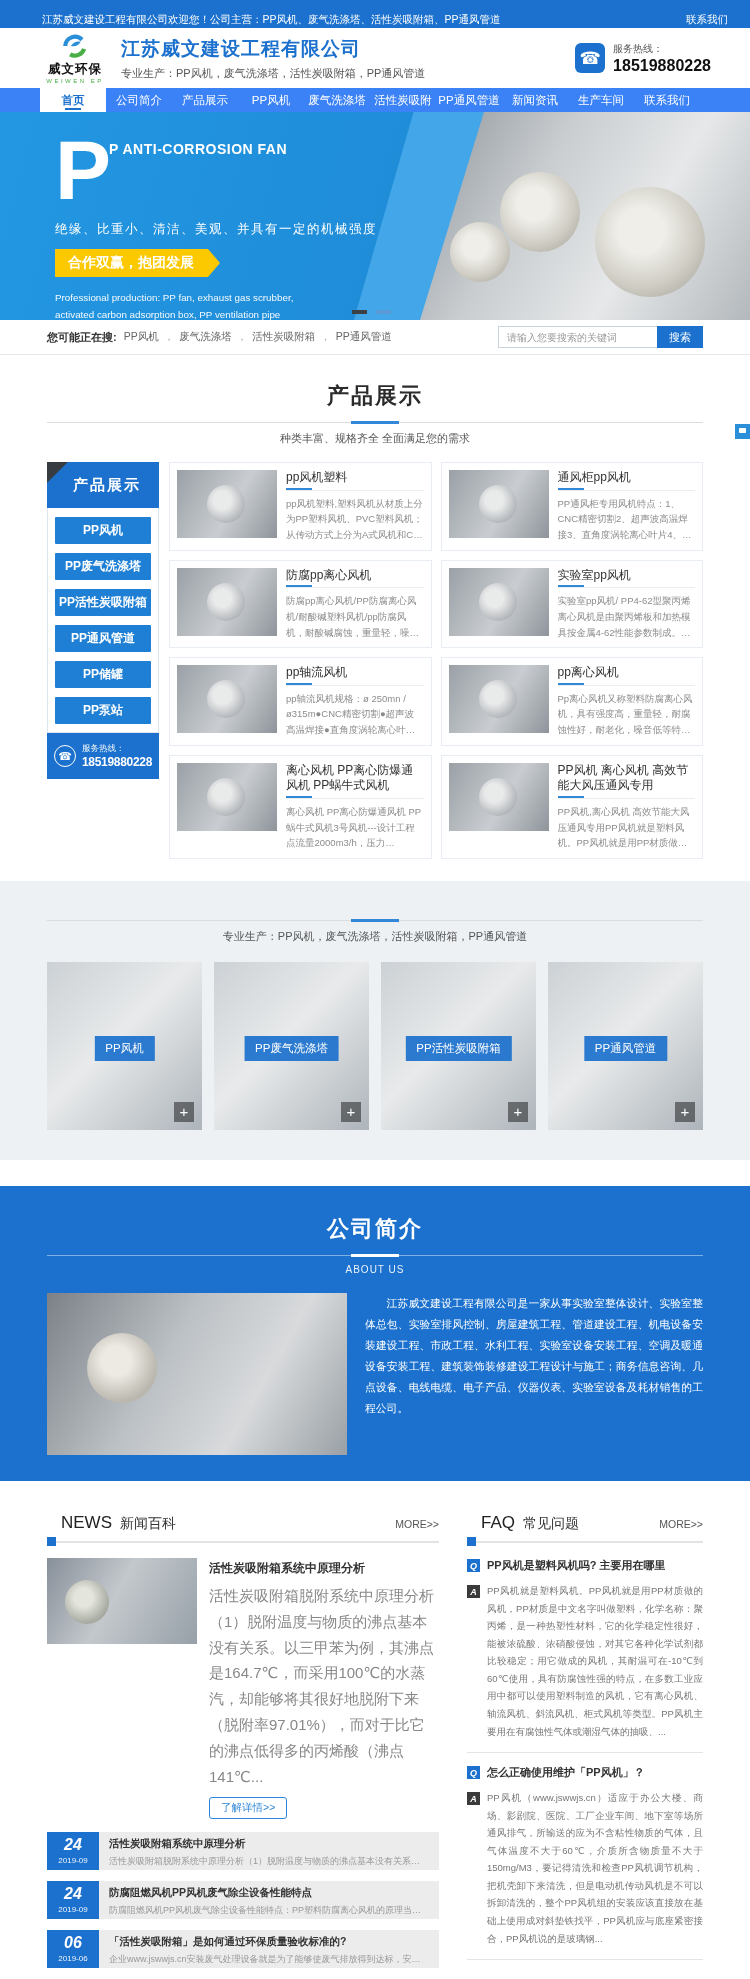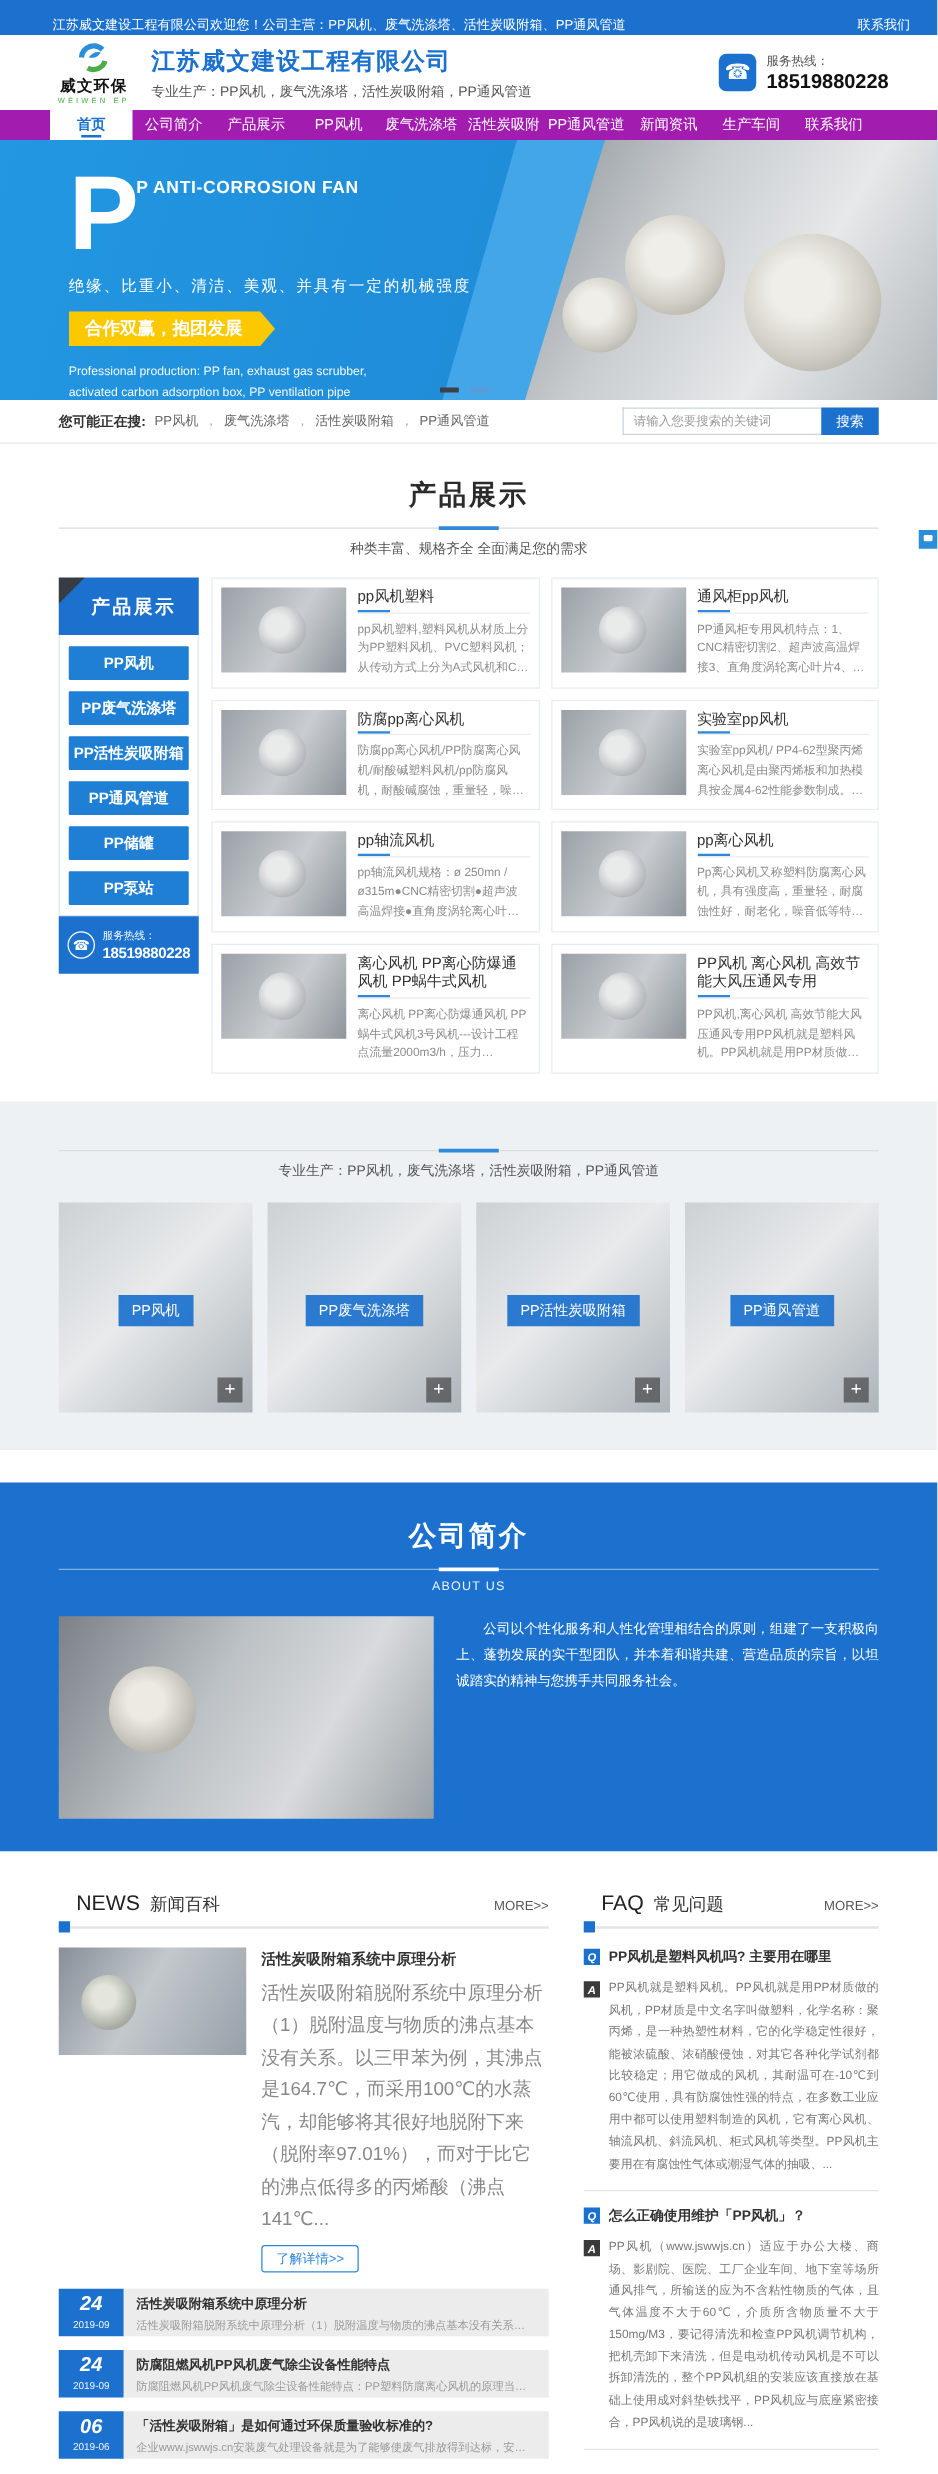--- a/index.html
+++ b/index.html
@@ -20,21 +20,21 @@
   .head-text { flex:1; }
   .company { color:#1b71cd; font-weight:bold; font-size:19px; letter-spacing:1px; }
   .slogan { font-size:11px; color:#555; margin-top:4px; }
   .hotline { display:flex; align-items:center; gap:8px; flex:none; }
   .phone-badge { width:30px; height:30px; background:#1b71cd; border-radius:6px; color:#fff;
                  font-size:17px; display:flex; align-items:center; justify-content:center; }
   .hl-label { font-size:10px; color:#555; }
   .hl-num { font-size:16px; font-weight:bold; color:#101010; margin-top:1px; }
 
   
-  .nav { background:#a21caf; height:24px; display:flex; padding-left:40px; }
+  .nav { background:#3b82f6; height:24px; display:flex; padding-left:40px; }
   .nav-item { width:66px; text-align:center; line-height:24px; color:#fff; font-size:11.5px; position:relative; }
   .nav-item.active { background:#fff; color:#1b71cd; font-weight:bold; }
   .nav-item.active::after { content:""; position:absolute; left:50%; transform:translateX(-50%);
                             bottom:2px; width:16px; height:2px; background:#1b71cd; }
 
   
   .hero { height:208px; background:linear-gradient(105deg,#2397e2 0%,#1f8cd8 55%,#1b78cf 100%);
           position:relative; overflow:hidden; }
   .hero-stripe { position:absolute; right:288px; top:-20px; width:80px; height:260px;
                  background:#43a6e8; transform:skewX(-16deg); }
@@ -397,21 +397,21 @@
 
 <div class="about">
   <div class="sec-head">
     <div class="sec-title">公司简介</div>
     <div class="sec-rule"></div>
     <div class="sec-sub">ABOUT US</div>
   </div>
   <div class="about-body">
     <div class="about-img"></div>
     <div class="about-text">
-      <p>公司以个性化服务和人性化管理相结合的原则，组建了一支积极向上、蓬勃发展的实干型团队，并本着和谐共建、营造品质的宗旨，以坦诚踏实的精神与您携手共同服务社会。</p>
+      <p>江苏威文建设工程有限公司是一家从事实验室整体设计、实验室整体总包、实验室排风控制、房屋建筑工程、管道建设工程、机电设备安装建设工程、市政工程、水利工程、实验室设备安装工程、空调及暖通设备安装工程、建筑装饰装修建设工程设计与施工；商务信息咨询、几点设备、电线电缆、电子产品、仪器仪表、实验室设备及耗材销售的工程公司。</p>
     </div>
   </div>
 </div>
 
 <div class="news-faq">
   <div class="col-news">
     <div class="col-head">
       <span class="ch-en">NEWS</span>
       <span class="ch-cn">新闻百科</span>
       <a class="ch-more">MORE&gt;&gt;</a>

